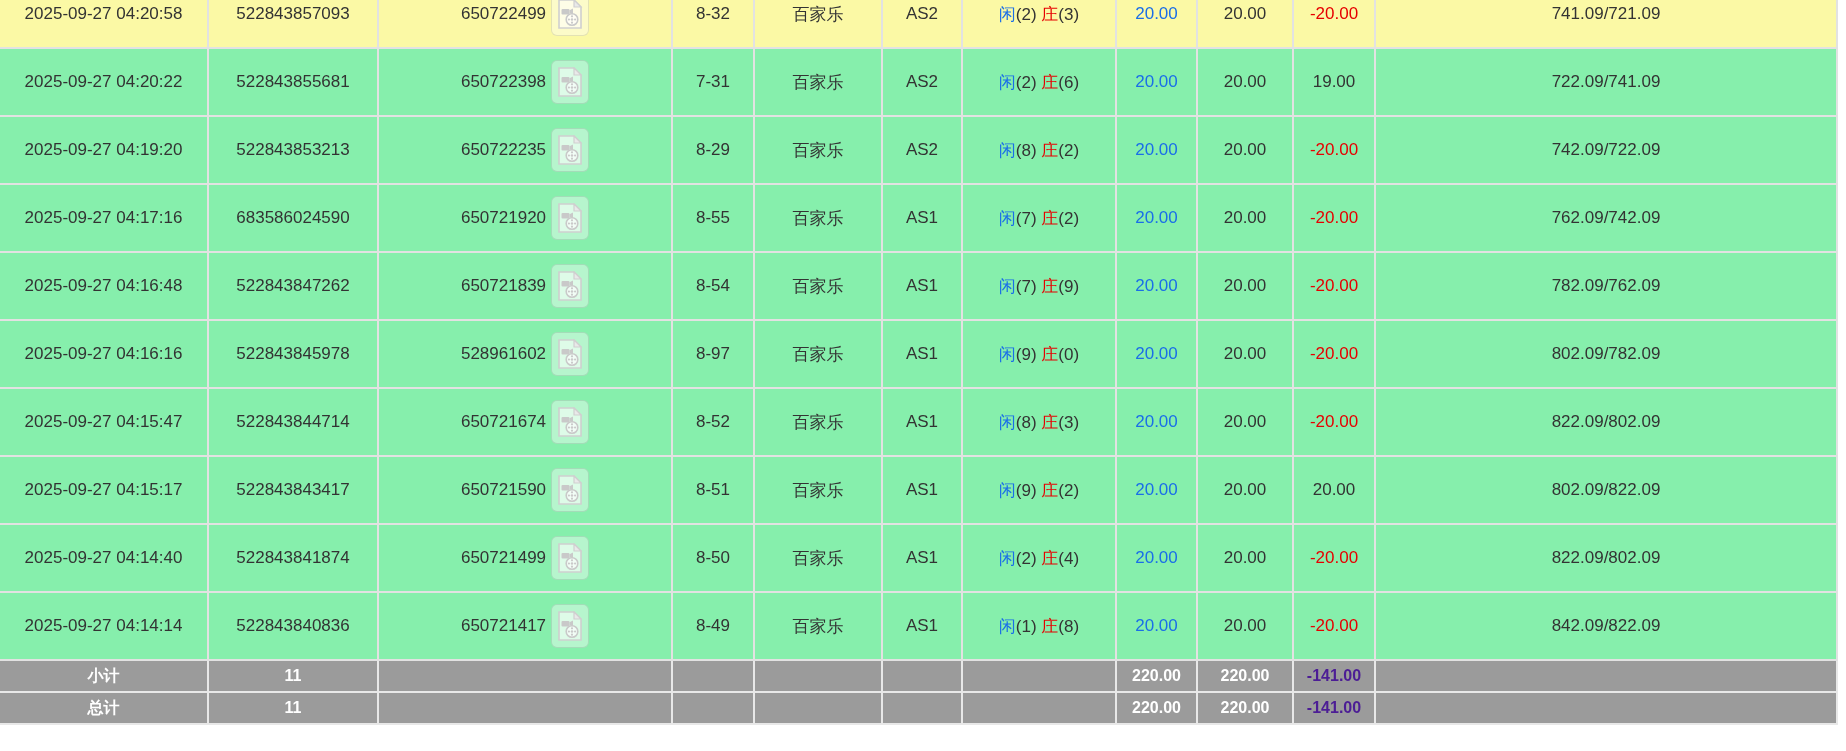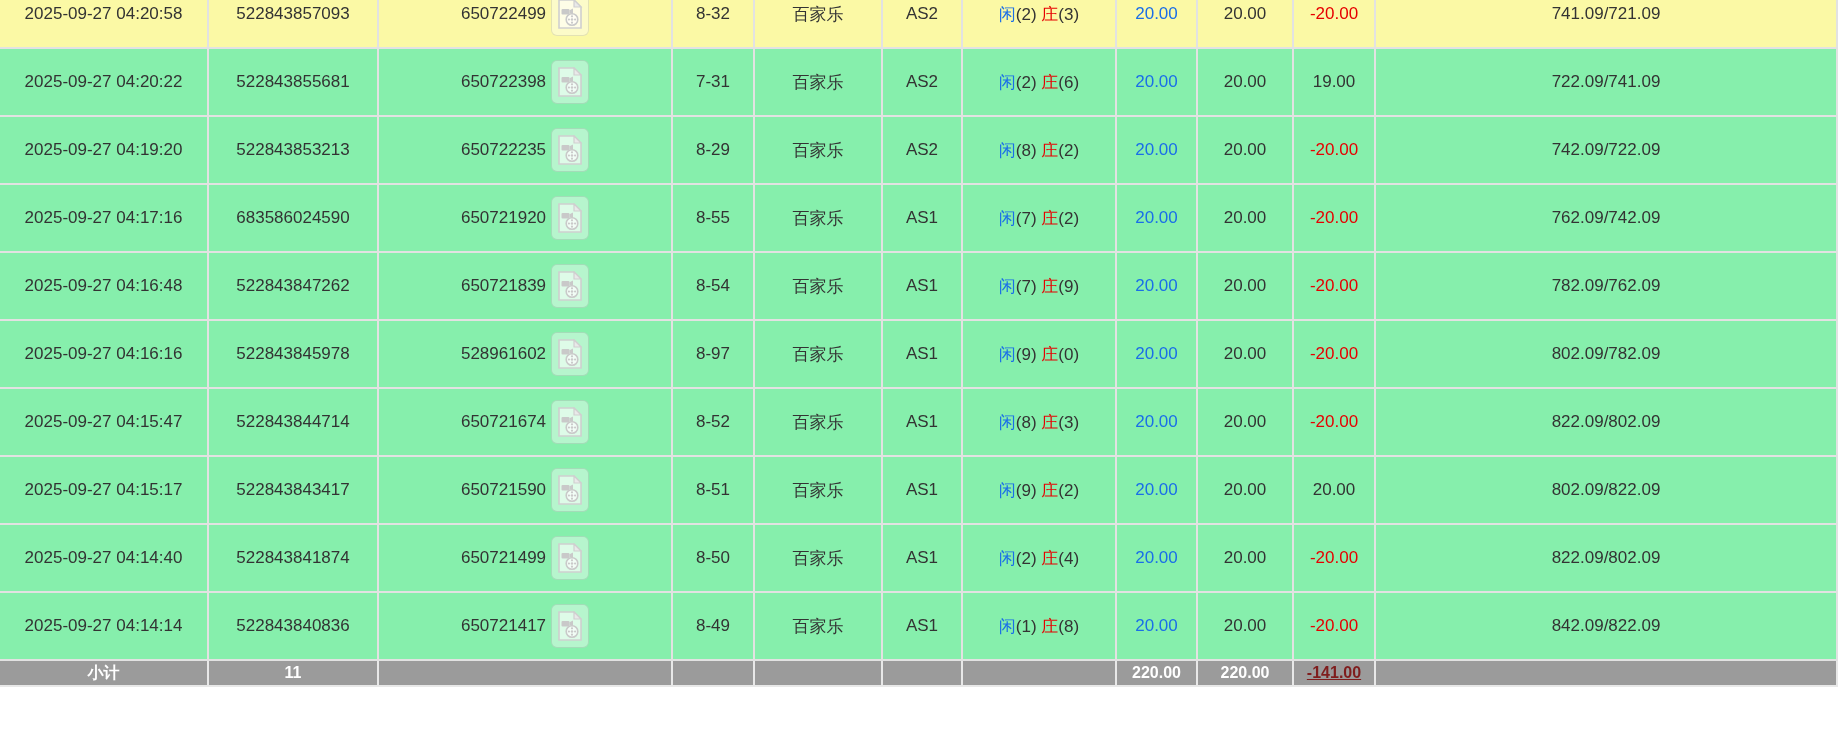--- a/index.html
+++ b/index.html
@@ -4,26 +4,26 @@
 <style>
   html,body{margin:0;padding:0;background:#fff;}
   body{width:1846px;height:751px;overflow:hidden;font-family:"Liberation Sans",sans-serif;}
   .viewport{width:1846px;height:751px;overflow:hidden;position:relative;background:#fff;}
   table.bet-table{border-collapse:collapse;table-layout:fixed;width:1837px;margin-top:-21px;}
   td{border:2px solid #e2e2e2;text-align:center;vertical-align:middle;padding:0;
      font-size:17px;color:#333;white-space:nowrap;overflow:hidden;}
   td:first-child{border-left:0;}
   tr.data-row{height:68px;background:#86efac;}
   tr.data-row.highlighted{background:#fbf9a5;}
-  tr.summary-row{height:26px;background:#9b9b9b;margin-top:48px;}
+  tr.summary-row{height:32px;background:#9b9b9b;margin-top:48px;}
   tr.summary-row td{color:#fff;font-weight:bold;font-size:16px;border-color:#e8e8e8;}
   .blue{color:#1a6ee8;}
   .red{color:#e60000;}
   tr.summary-row td.red-cell, td .neg, td.neg{color:#e60000;}
-  tr.summary-row td.neg{color:#7f1d1d;text-decoration:underline;}
+  tr.summary-row td.neg{color:#4c1d95;}
   .round-wrap{display:flex;align-items:center;justify-content:center;gap:5px;}
   .video-btn{display:inline-flex;align-items:center;justify-content:center;
      width:38px;height:44px;border-radius:6px;border:1px solid rgba(0,0,0,0.10);
      background:rgba(255,255,255,0.40);cursor:pointer;padding:0;}
   .video-btn svg{display:block;}
 </style>
 </head>
 <body>
 
 <div class="viewport">
@@ -380,15 +380,28 @@
           <td></td>
           <td></td>
           <td></td>
           <td></td>
           <td></td>
           <td>220.00</td>
           <td>220.00</td>
           <td class="winloss neg">-141.00</td>
           <td></td>
         </tr>
+        <tr class="summary-row">
+          <td>总计</td>
+          <td>11</td>
+          <td></td>
+          <td></td>
+          <td></td>
+          <td></td>
+          <td></td>
+          <td>220.00</td>
+          <td>220.00</td>
+          <td class="winloss neg">-141.00</td>
+          <td></td>
+        </tr>
       </tbody>
   </table>
 </div>
 
 </body></html>

